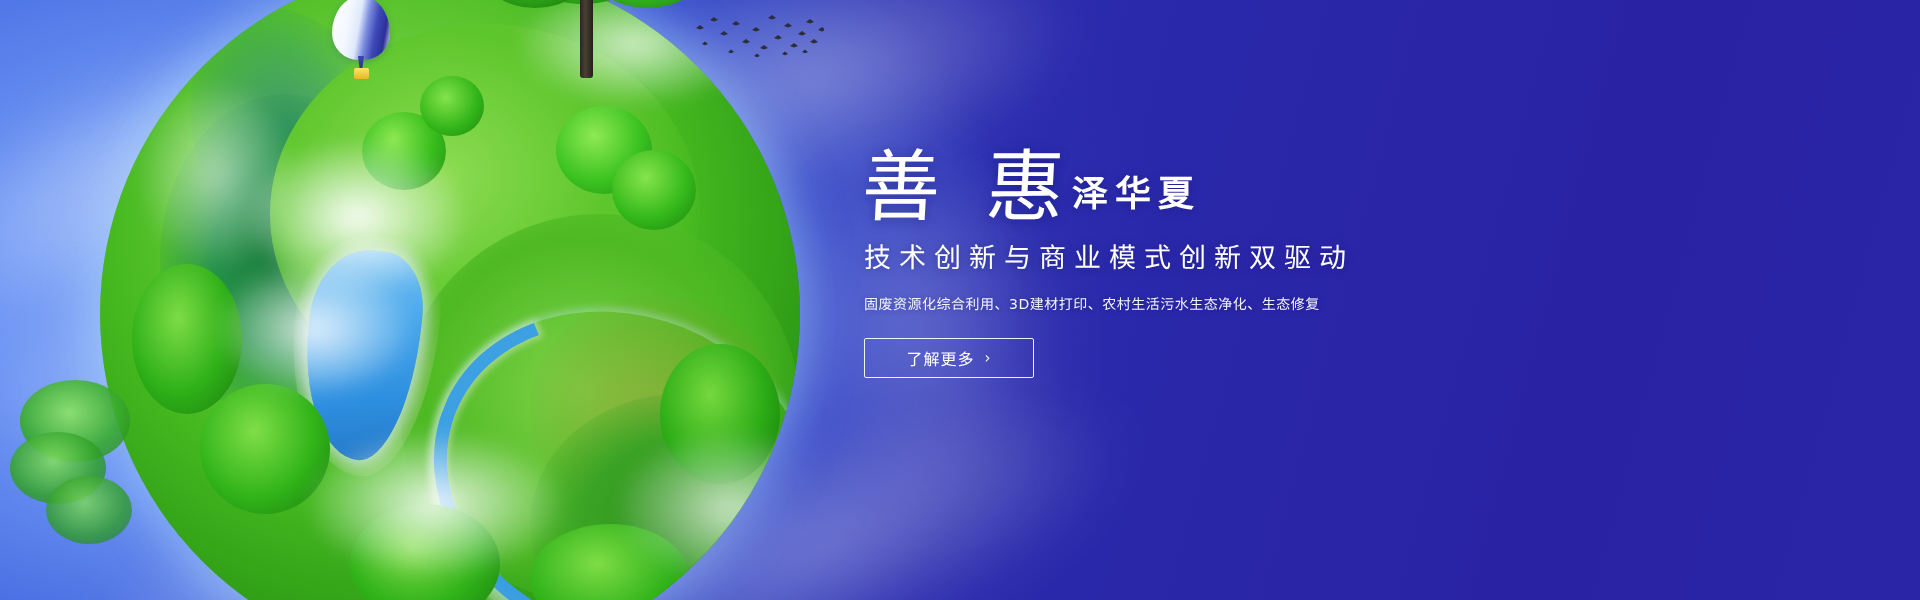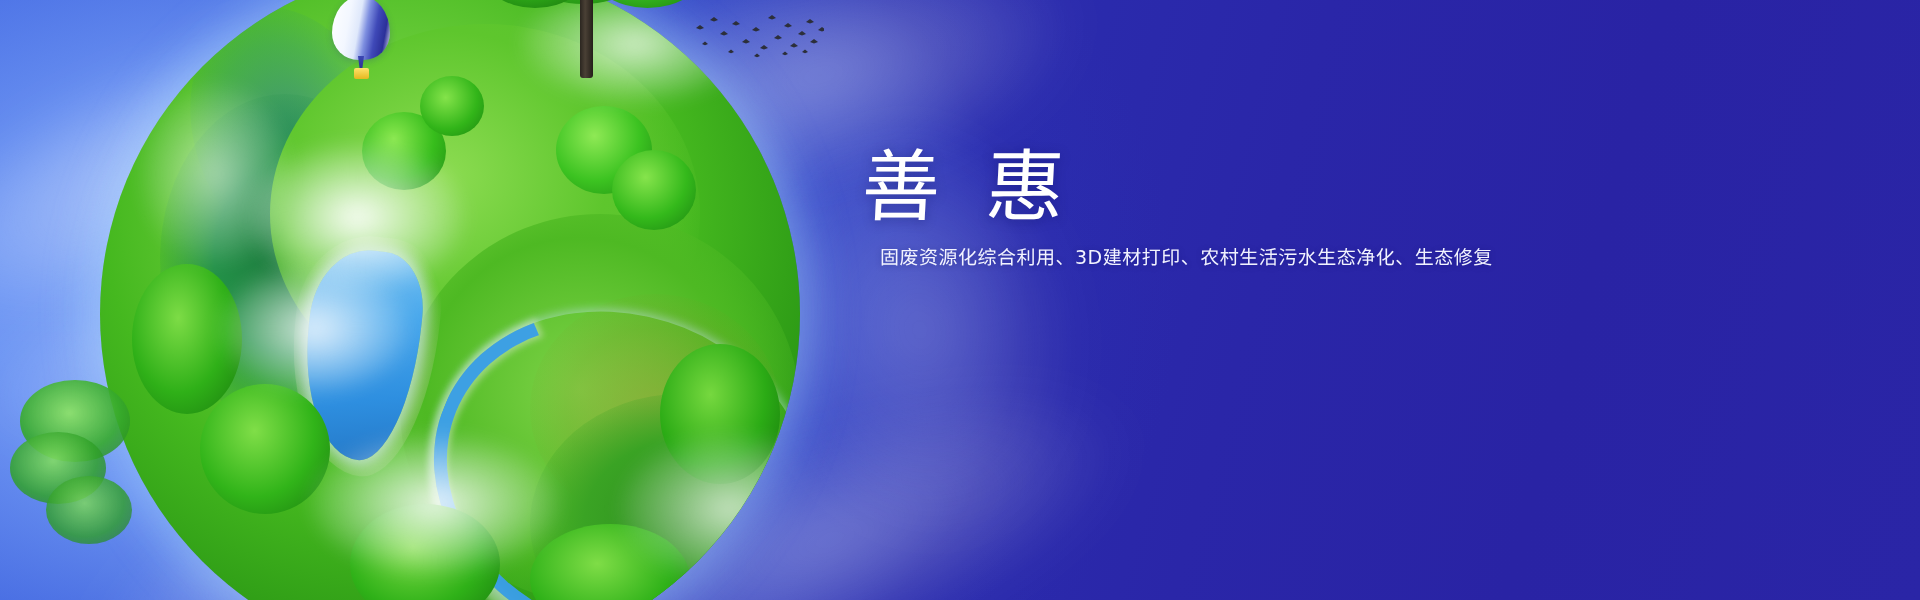--- a/index.html
+++ b/index.html
@@ -287,24 +287,24 @@
     font-family: "DejaVu Sans", "Liberation Sans", sans-serif;
     font-size: 27px;
     letter-spacing: 8px;
     color: #ffffff;
     margin: 12px 0 0 2px;
     white-space: nowrap;
     text-shadow: 0 1px 8px rgba(10,12,80,0.35);
   }
   .description {
     font-family: "DejaVu Sans", "Liberation Sans", sans-serif;
-    font-size: 19px;
+    font-size: 14px;
     letter-spacing: 0.5px;
     color: #f2f3ff;
-    margin: 18px 0 0 18px;
+    margin: 18px 0 0 2px;
     white-space: nowrap;
     text-shadow: 0 1px 6px rgba(10,12,80,0.30);
   }
   .cta {
     display: inline-flex;
     align-items: center;
     justify-content: center;
     gap: 10px;
     margin: 25px 0 0 2px;
     padding: 0 26px;
@@ -424,20 +424,26 @@
   </div>
 
   <div class="copy">
 
     <h1 class="headline">
       <span class="hl-group">
         <span class="hl-big">善</span>
       </span>
       <span class="hl-group">
         <span class="hl-big">惠</span>
+        <span class="hl-small">泽华夏</span>
       </span>
     </h1>
 
+    <div class="subtitle">技术创新与商业模式创新双驱动</div>
     <div class="description">固废资源化综合利用、3D建材打印、农村生活污水生态净化、生态修复</div>
 
+    <a class="cta" href="#">
+      <span>了解更多</span>
+      <span class="chev">›</span>
+    </a>
 
   </div>
 </div>
 
 </body></html>

